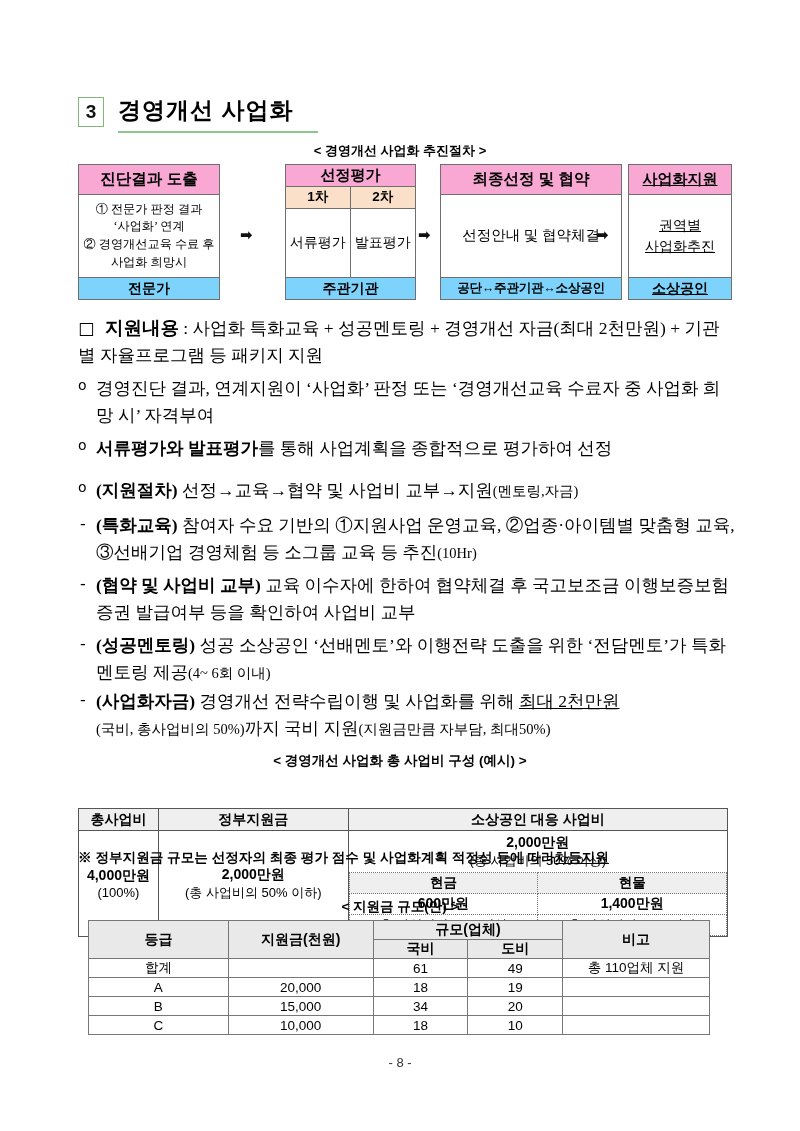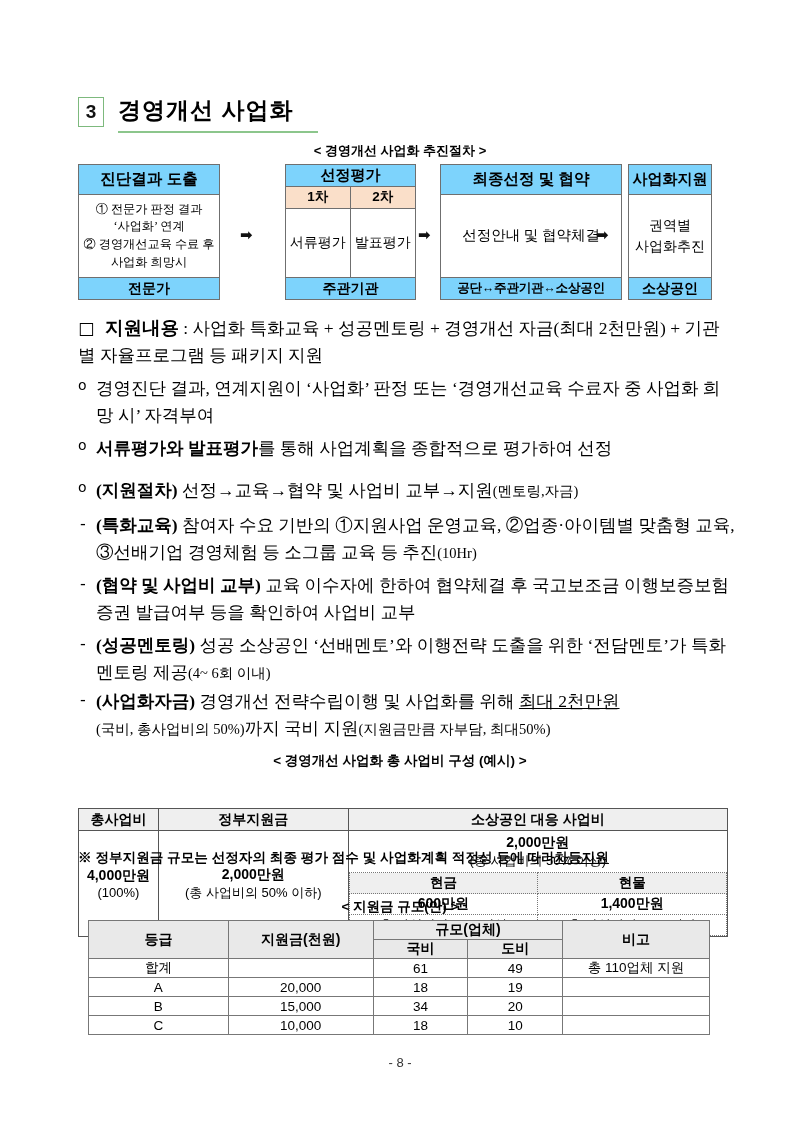--- a/index.html
+++ b/index.html
@@ -85,21 +85,21 @@
     position: absolute;
     top: 0;
     height: 136px;
     border: 1.3px solid #6f6f6f;
     box-sizing: border-box;
     background: #fff;
     display: flex;
     flex-direction: column;
   }
   .fhead {
-    background: #7dd3fc;
+    background: #f9a8d4;
     border-bottom: 1.3px solid #6f6f6f;
     font-family: "Liberation Sans", sans-serif;
     font-weight: bold;
     font-size: 15px;
     text-align: center;
     display: flex;
     align-items: center;
     justify-content: center;
     box-sizing: border-box;
   }
@@ -123,21 +123,21 @@
     text-align: center;
     height: 22px;
     line-height: 21px;
     box-sizing: border-box;
     white-space: nowrap;
     overflow: hidden;
   }
   #fbox1 { left: 0px;   width: 142px; }
   #fbox2 { left: 207px; width: 131px; }
   #fbox3 { left: 362px; width: 182px; }
-  #fbox4 { left: 550px; width: 84px; }
+  #fbox4 { left: 550px; width: 104px; text-decoration: underline; }
 
   #fbox1 .fhead { height: 30px; font-size: 15.5px; }
   #fbox1 .fbody {
     font-size: 12.2px;
     line-height: 1.45;
     text-align: left;
     padding-left: 4px;
     align-items: center;
   }
   #fbox1 .fbody div { width: 100%; text-align: center; }

